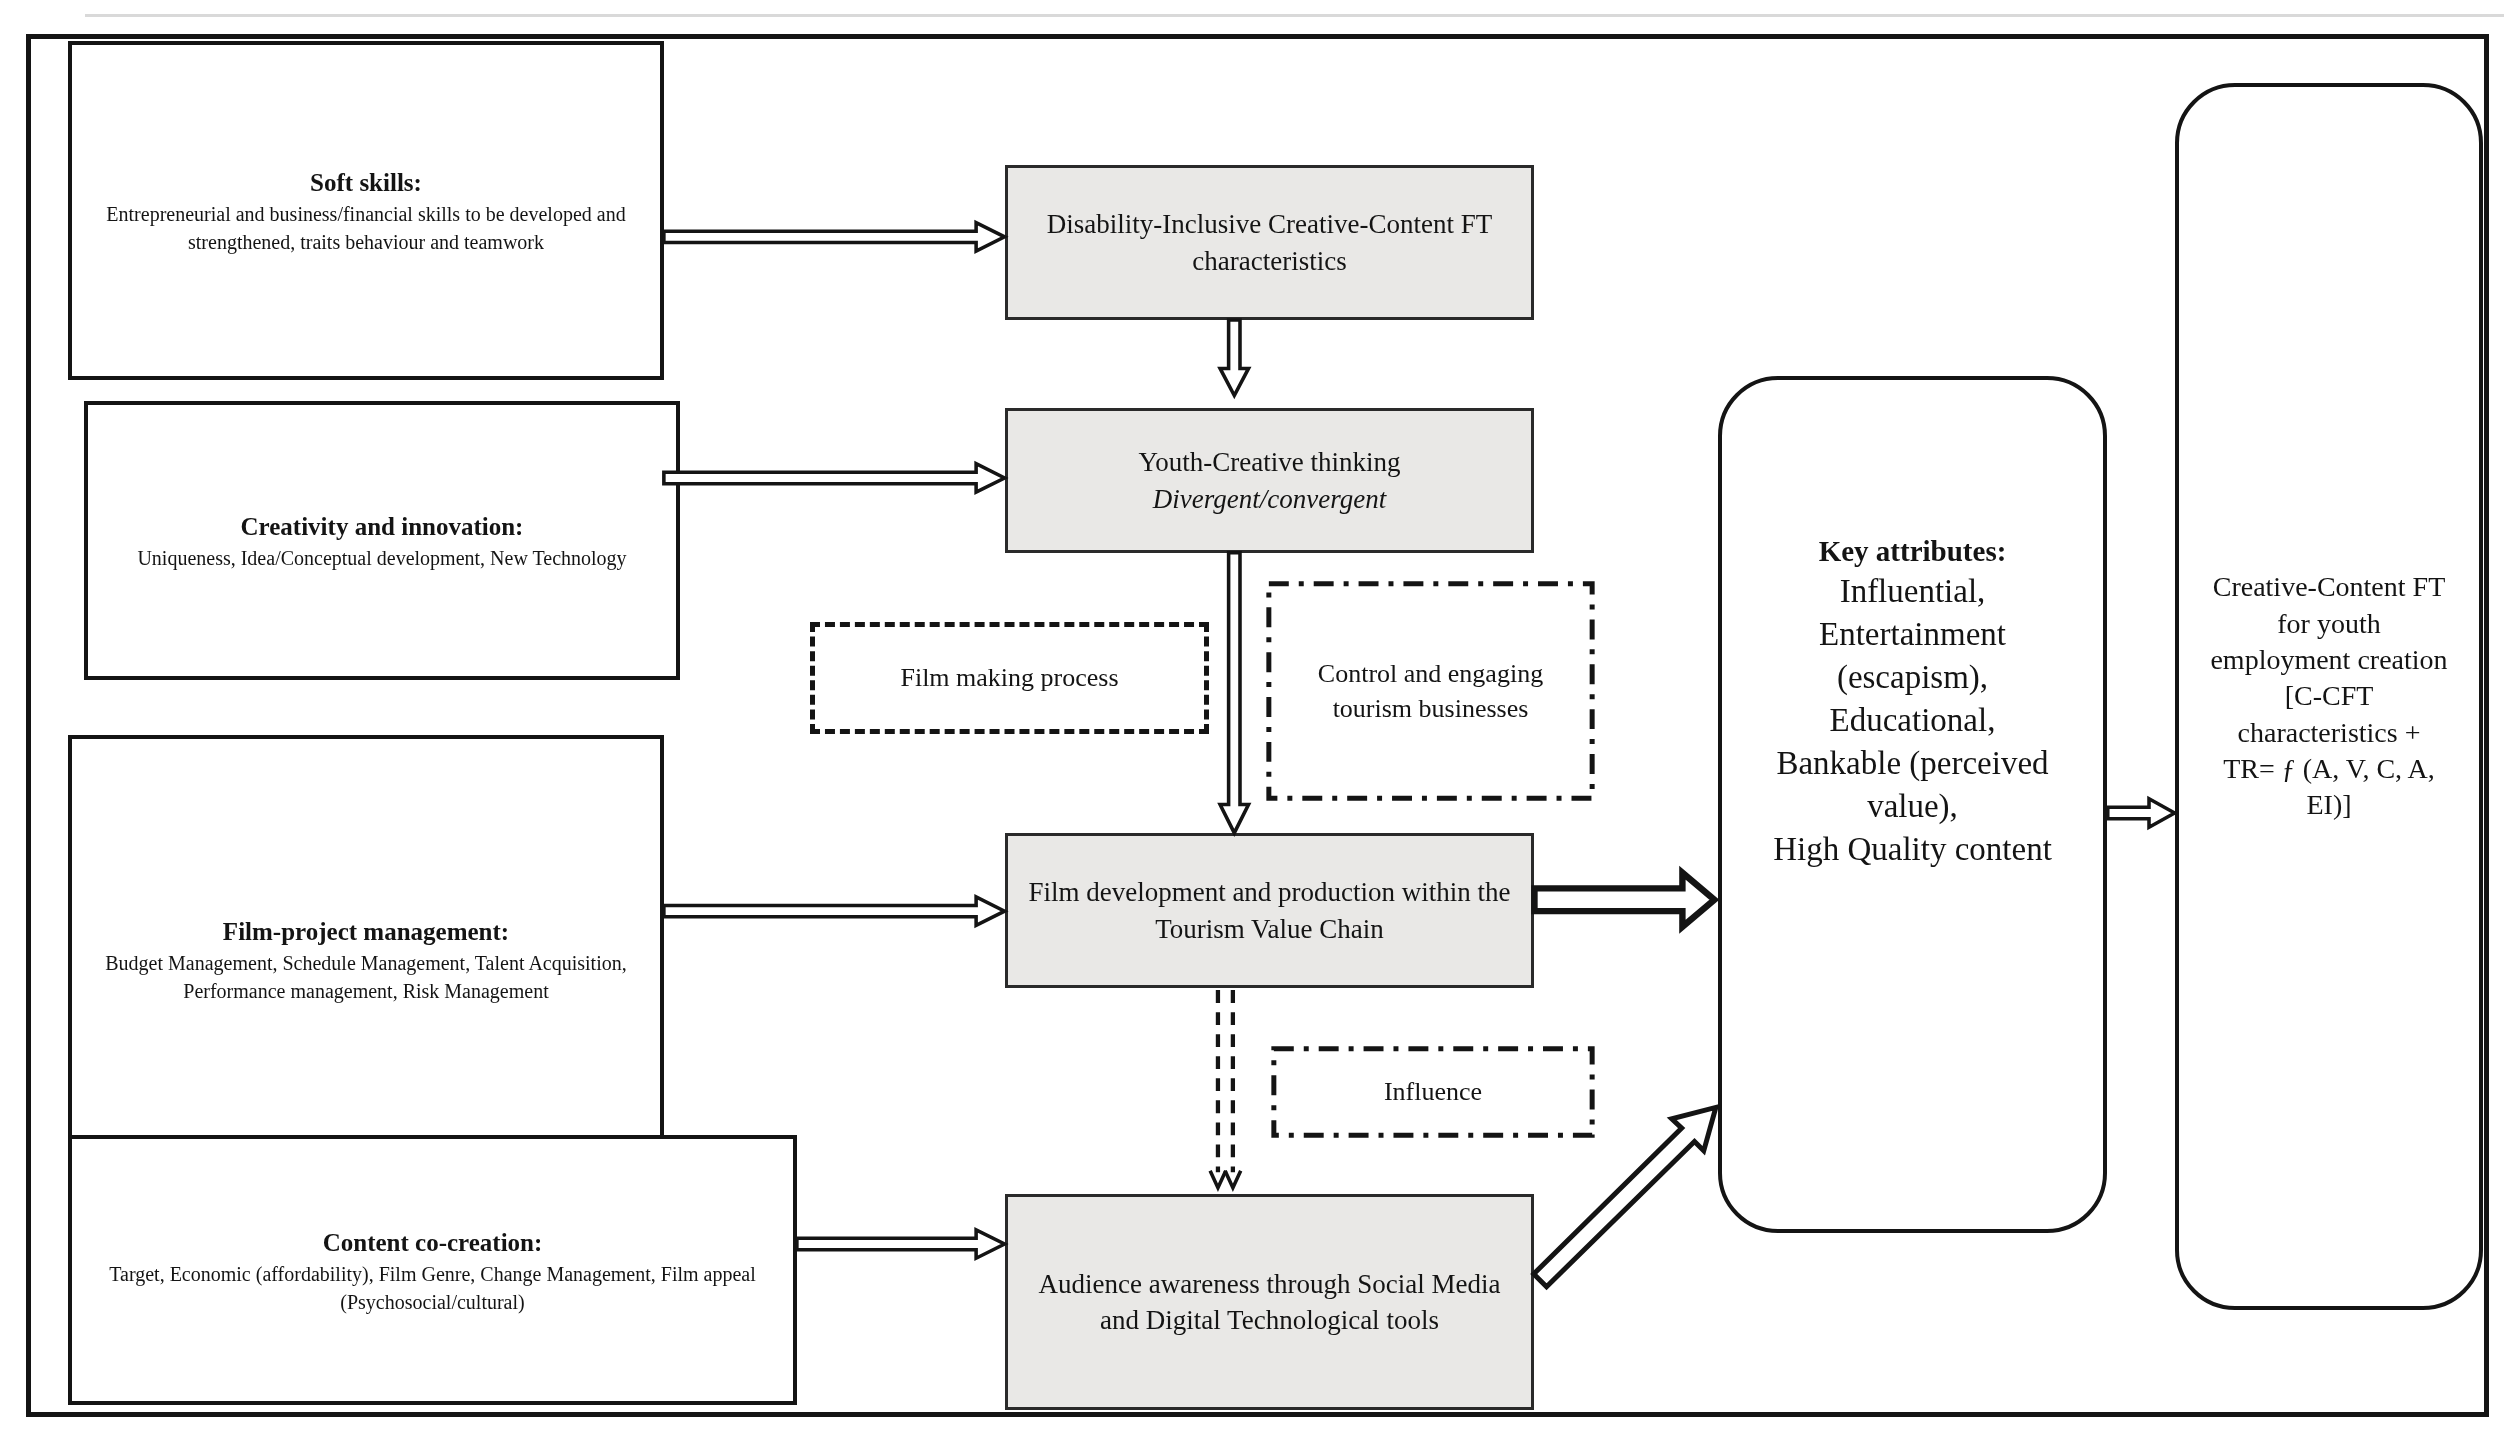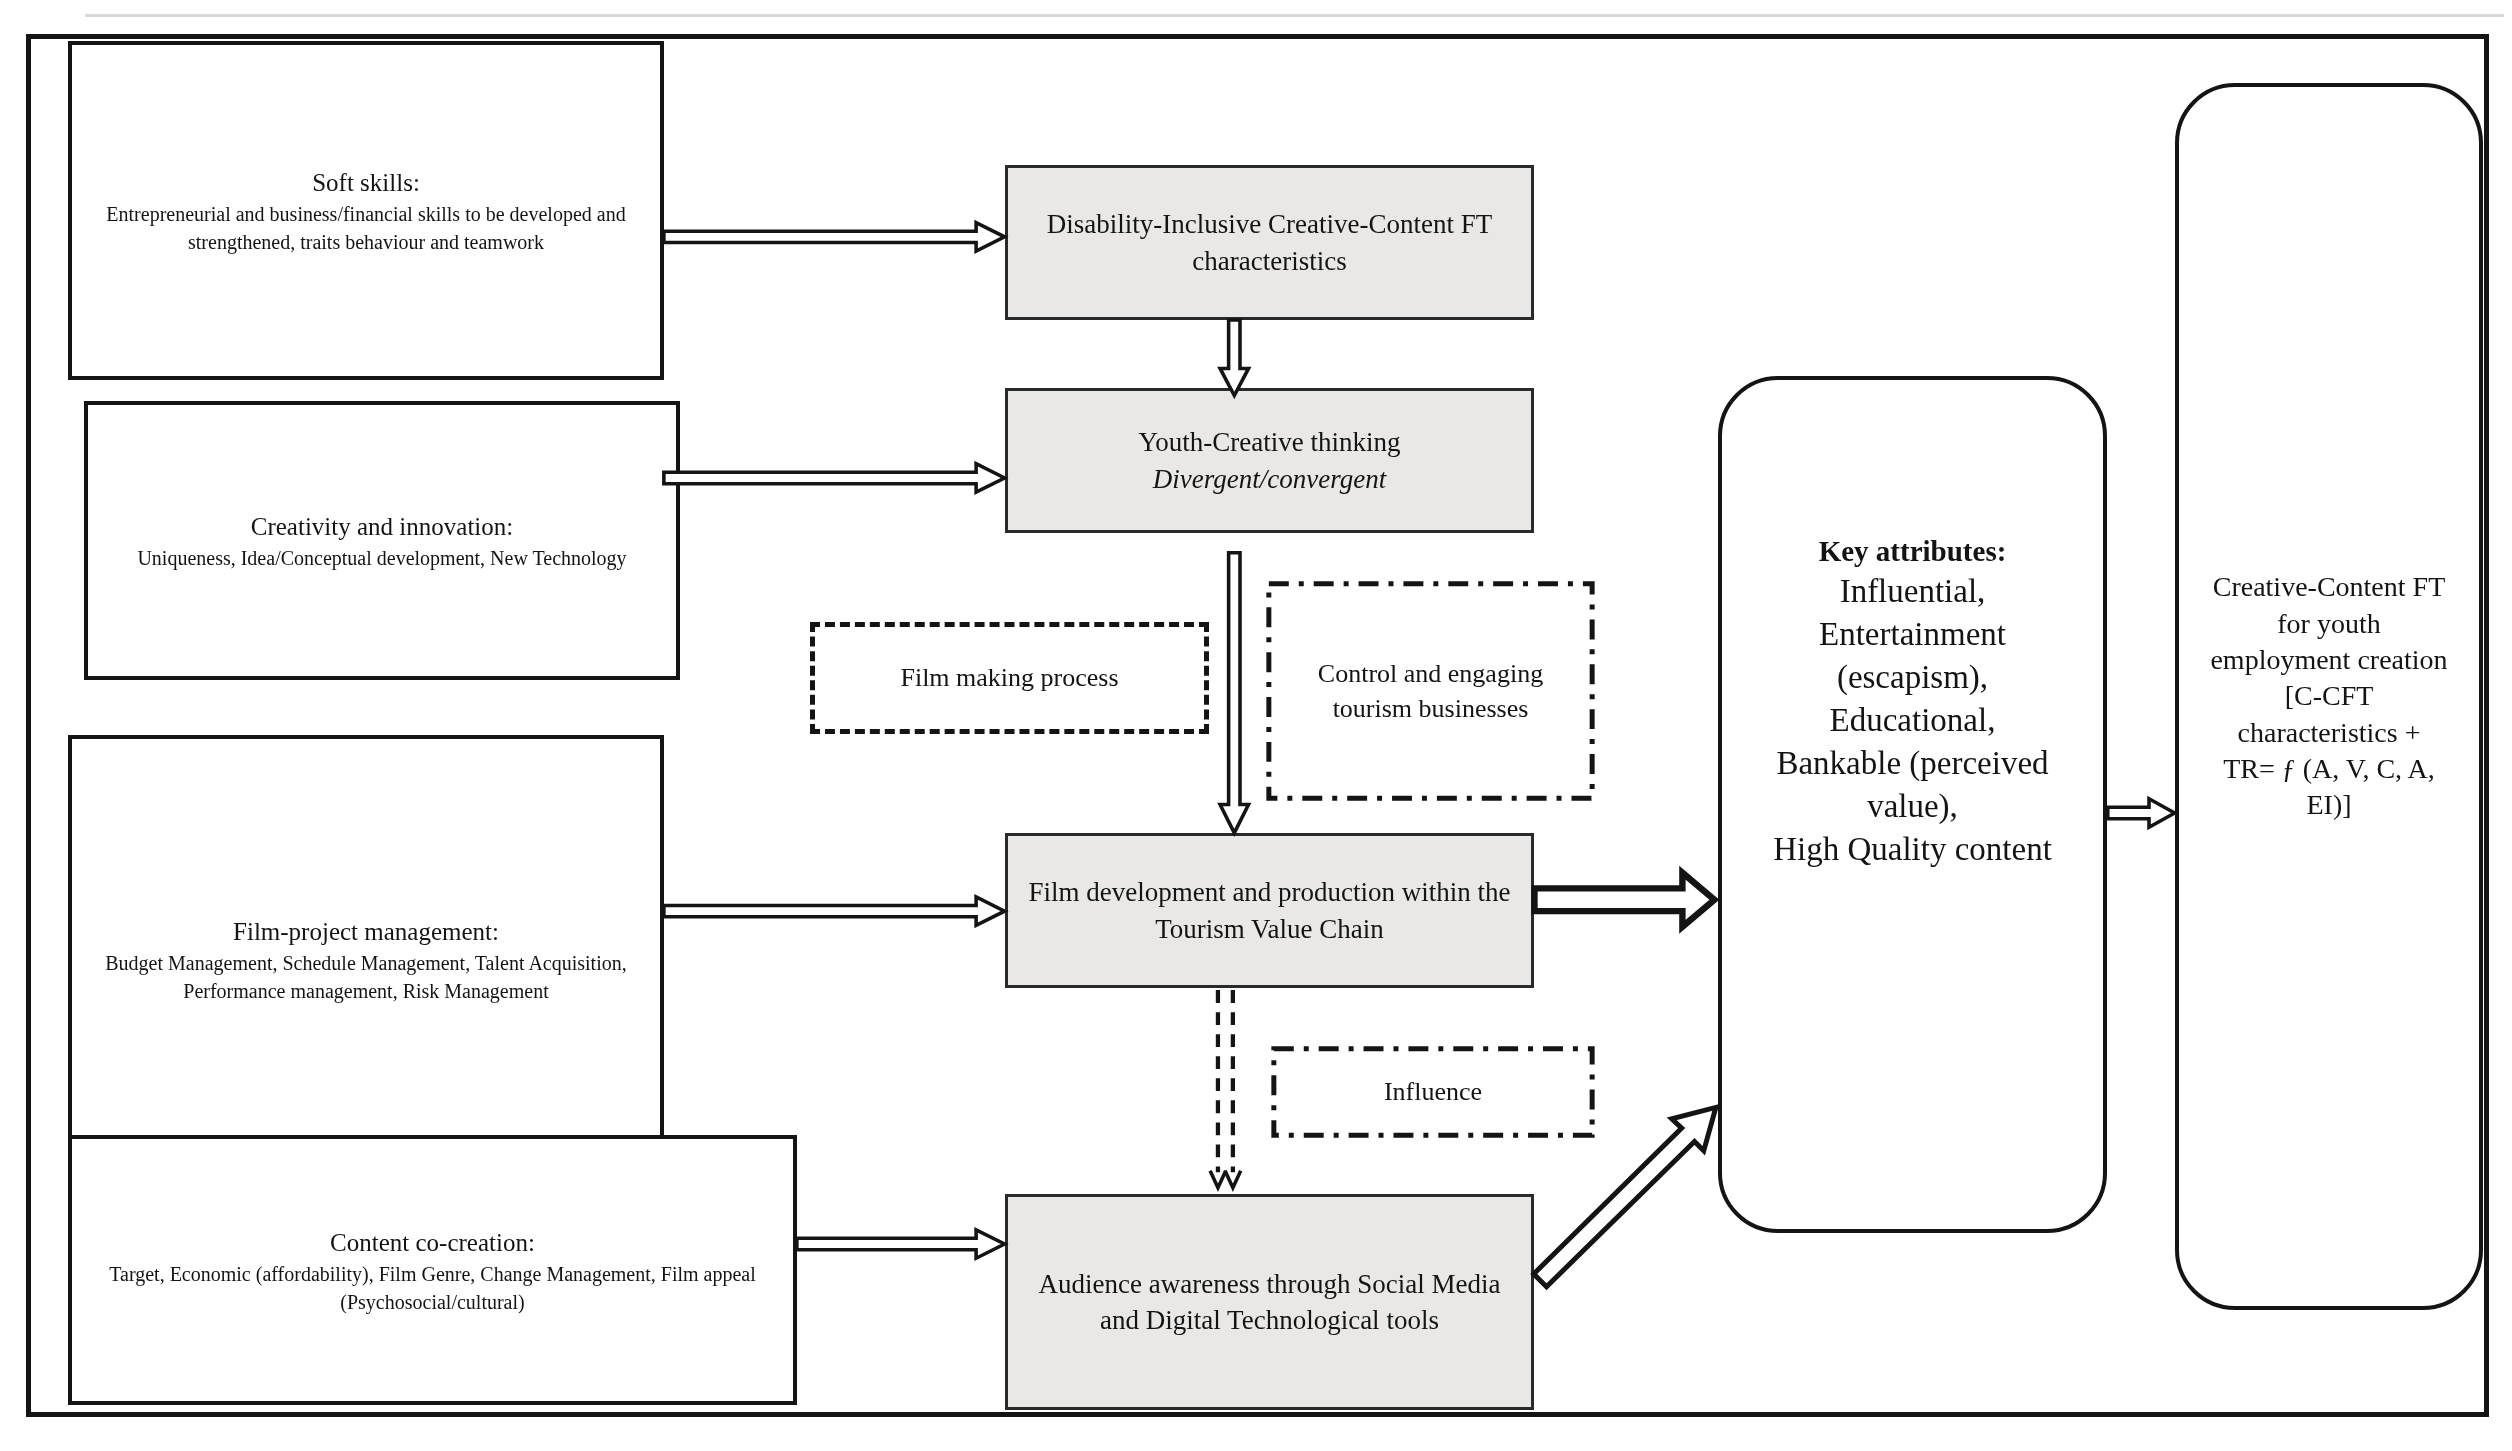--- a/index.html
+++ b/index.html
@@ -15,21 +15,21 @@
   .frame{
     position:absolute;left:25.6px;top:34px;width:2463px;height:1383px;
     border:5.7px solid #141414;box-sizing:border-box;background:transparent;
   }
   .box{
     position:absolute;box-sizing:border-box;
     display:flex;flex-direction:column;justify-content:center;align-items:center;
     text-align:center;
   }
   .input-box{border:4.3px solid #141414;background:#ffffff;padding:7.1px 15.7px;}
-  .input-box .title{font-weight:normal;font-size:25px;line-height:1.4;}
+  .input-box .title{font-weight:bold;font-size:25px;line-height:1.4;}
   .input-box .body{font-size:20px;line-height:1.4;}
   .process-box{border:3.6px solid #2a2a2a;background:#e9e8e6;padding:7.1px 14.2px;}
   .process-box .label{font-size:27px;line-height:1.35;}
   .process-box .sublabel{font-size:27px;line-height:1.35;font-style:italic;}
   .annot-box{background:transparent;padding:4.3px 10px;text-align:center;}
   .annot-dashed{border:5px dashed #141414;}
   .annot-box .label{font-size:26px;line-height:1.35;}
   .svg-border{position:absolute;left:0;top:0;width:100%;height:100%;pointer-events:none;}
   .outcome-box{background:#ffffff;border:4.3px solid #141414;border-radius:60px;padding:14.2px 24px;}
   .outcome-box .title{font-weight:bold;font-size:29px;line-height:1.3;}
@@ -63,21 +63,21 @@
 
   <div class="box input-box" style="left:68px;top:1135px;width:729px;height:270px;">
     <div class="title">Content co-creation:</div>
     <div class="body">Target, Economic (affordability), Film Genre, Change Management, Film appeal (Psychosocial/cultural)</div>
   </div>
 
   <div class="box process-box" style="left:1005px;top:165px;width:529px;height:155px;">
     <div class="label">Disability-Inclusive Creative-Content FT characteristics</div>
   </div>
 
-  <div class="box process-box" style="left:1005px;top:388px;width:529px;height:145px;">
+  <div class="box process-box" style="left:1005px;top:408px;width:529px;height:145px;">
     <div class="label">Youth-Creative thinking</div>
     <div class="sublabel">Divergent/convergent</div>
   </div>
 
   <div class="box process-box" style="left:1005px;top:833px;width:529px;height:155px;">
     <div class="label">Film development and production within the Tourism Value Chain</div>
   </div>
 
   <div class="box process-box" style="left:1005px;top:1194px;width:529px;height:216px;">
     <div class="label">Audience awareness through Social Media and Digital Technological tools</div>

